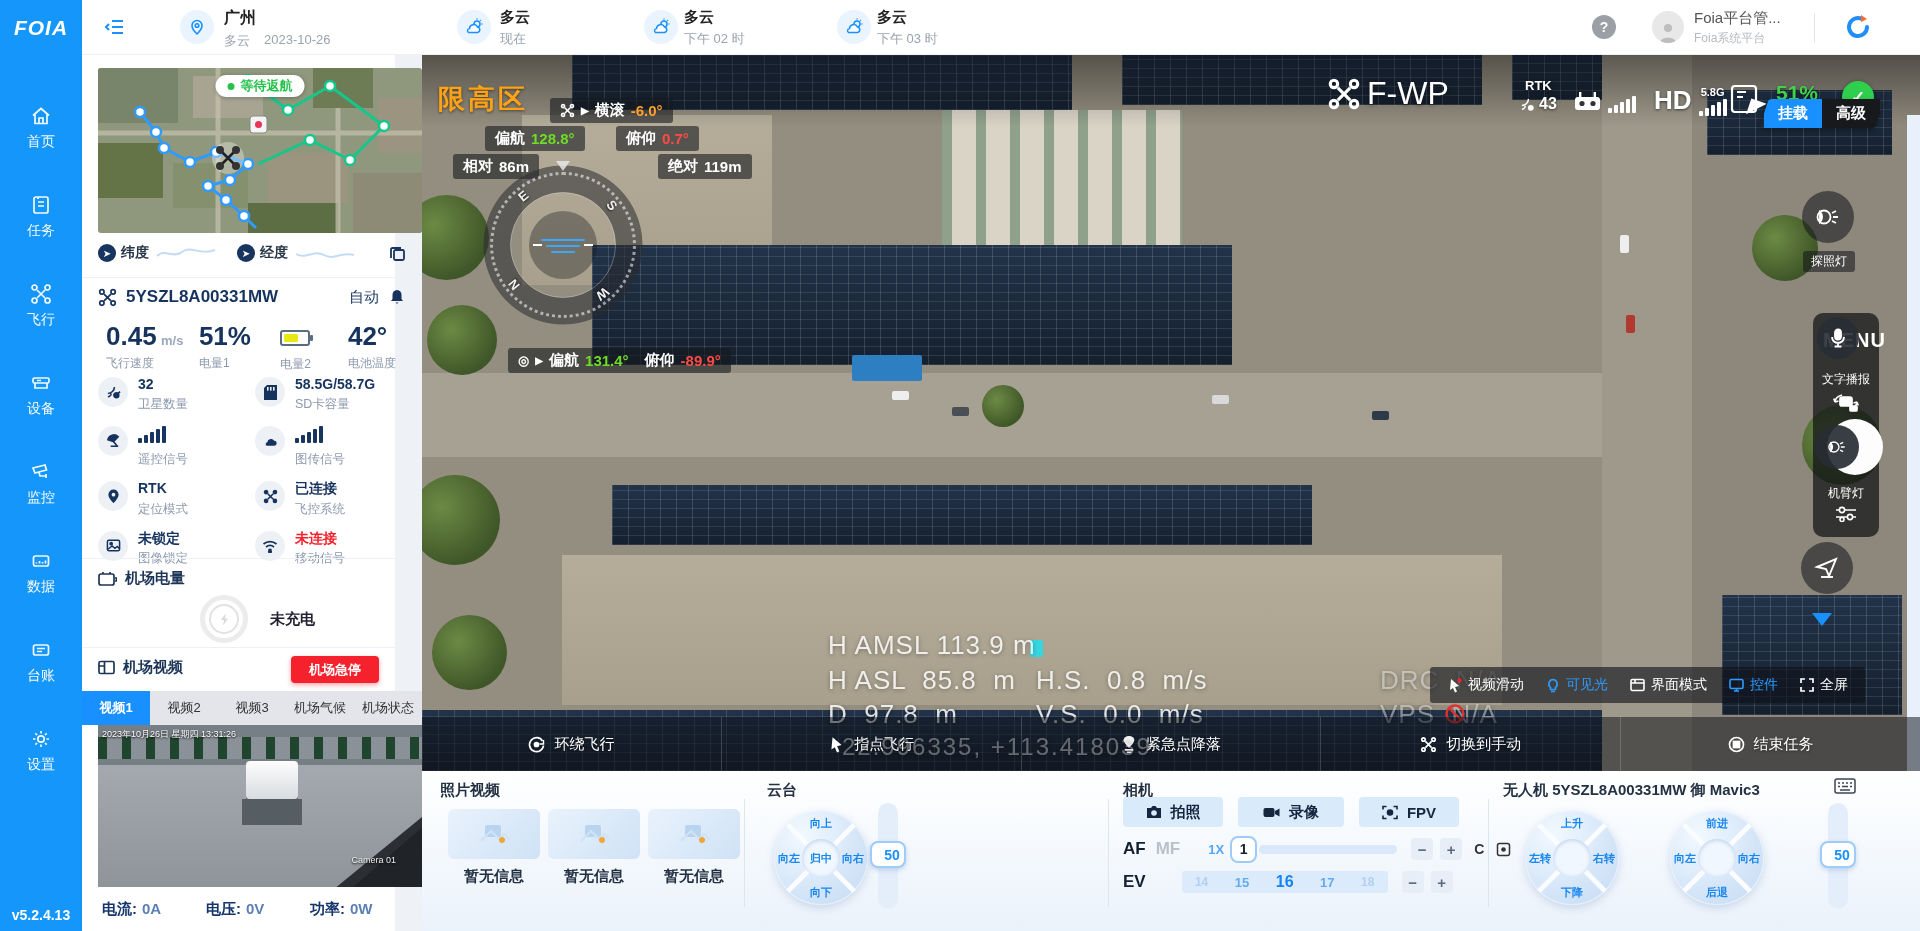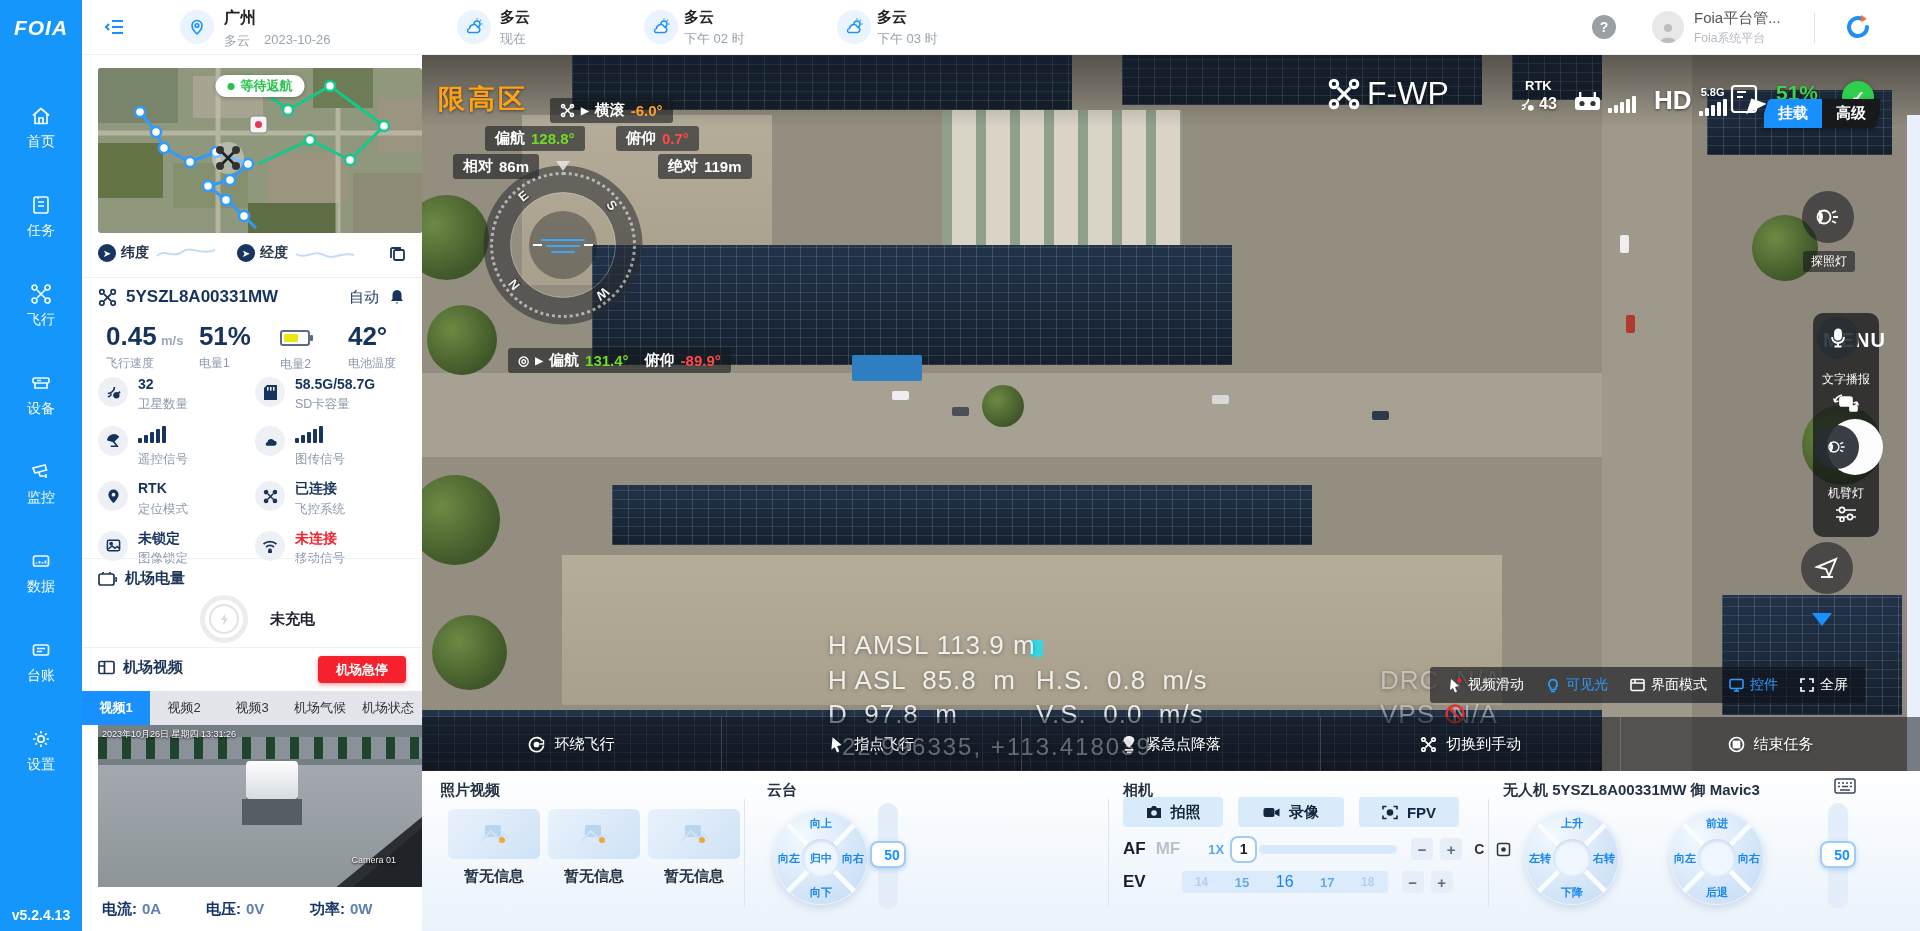--- a/index.html
+++ b/index.html
@@ -20,21 +20,21 @@
   .loc-city { font-size:16px; font-weight:bold; color:#222; }
   .loc-sub { font-size:13px; color:#9aa3ae; margin-top:3px; display:flex; gap:14px; }
   .w-cond { font-size:15px; font-weight:bold; color:#222; }
   .w-time { font-size:13px; color:#9aa3ae; margin-top:3px; }
   .help { width:24px; height:24px; border-radius:50%; background:#9aa0a6; color:#fff; font-size:14px; font-weight:bold; display:flex; align-items:center; justify-content:center; }
   .avatar { width:32px; height:32px; border-radius:50%; background:#e8e8e8; overflow:hidden; display:flex; align-items:flex-end; justify-content:center; }
   .uname { font-size:15px; color:#555; }
   .uorg { font-size:12px; color:#b5bac0; margin-top:2px; }
 
   
-  .lpanel { position:absolute; left:82px; top:55px; width:340px; height:876px; background:#fff; z-index:20; }
+  .lpanel { position:absolute; left:82px; top:55px; width:313px; height:876px; background:#fff; z-index:20; }
   .map { position:absolute; left:16px; top:13px; width:324px; height:165px; border-radius:3px; overflow:hidden; }
   .map-badge { position:absolute; left:50%; top:7px; transform:translateX(-50%); background:#fff; border-radius:12px; height:22px; padding:0 12px; display:flex; align-items:center; gap:6px; font-size:13px; font-weight:bold; color:#27c24c; box-shadow:0 1px 4px rgba(0,0,0,.25); }
   .dot-g { width:7px; height:7px; border-radius:50%; background:#27c24c; }
   .coordrow { position:absolute; left:16px; top:189px; width:308px; display:flex; align-items:center; }
   .coordlab { font-size:14px; font-weight:bold; color:#28374a; margin:0 6px 0 5px; }
   .mini-ic { width:18px; height:18px; border-radius:50%; background:#17355e; color:#fff; font-size:10px; display:flex; align-items:center; justify-content:center; }
   .divider { position:absolute; left:0; width:340px; height:1px; background:#edf0f4; }
   .droneid { font-size:17px; font-weight:bold; color:#16335e; }
   .statval { font-size:26px; font-weight:bold; color:#16335e; line-height:1; }
   .statunit { font-size:13px; color:#9aa7bd; font-weight:bold; }
@@ -116,21 +116,21 @@
   .pl-dn { bottom:5px; left:50%; transform:translateX(-50%); }
   .pl-lf { left:4px; top:50%; transform:translateY(-50%); }
   .pl-rt { right:4px; top:50%; transform:translateY(-50%); }
   .slider { position:absolute; width:20px; height:106px; background:#e4eefa; border-radius:10px; cursor:pointer; }
   .sbubble { position:absolute; left:-8px; top:38px; width:36px; height:27px; background:#fff; border:2px solid #9ecbf7; border-radius:8px; display:flex; align-items:center; justify-content:center; font-size:14px; font-weight:bold; color:#1890ff; box-shadow:0 2px 5px rgba(80,140,200,.3);padding-left:8px; }
   .cambtn { height:30px; background:#d9eafb; border-radius:4px; display:flex; align-items:center; justify-content:center; gap:9px; font-size:15px; font-weight:bold; color:#15273f; cursor:pointer; padding:0 10px; }
   .pmbtn { width:22px; height:22px; background:#e7eef7; border-radius:4px; color:#5a6b80; font-size:15px; font-weight:bold; display:flex; align-items:center; justify-content:center; cursor:pointer; }
   .evscale { position:absolute; width:206px; height:22px; background:#dcebfb; border-radius:3px; display:flex; align-items:center; justify-content:space-around; }
   .ev0 { font-size:12px; color:#b2cfef; font-weight:bold; }
   .ev1 { font-size:13px; color:#63aaee; font-weight:bold; cursor:pointer; }
-  .ev2 { font-size:16px; color:#1583f2; font-weight:normal; }
+  .ev2 { font-size:16px; color:#1583f2; font-weight:bold; }
 
   .thumb { position:absolute; left:16px; top:670px; width:324px; height:162px; background:#9aa1a7; overflow:hidden; }
   .rightstrip { position:absolute; right:0; top:60px; width:13px; height:656px; background:#e8f1fb; }
 </style>
 </head>
 <body>
 
 <div class="sidebar">
   <div class="logo">FOIA</div>
   <div class="nav">

